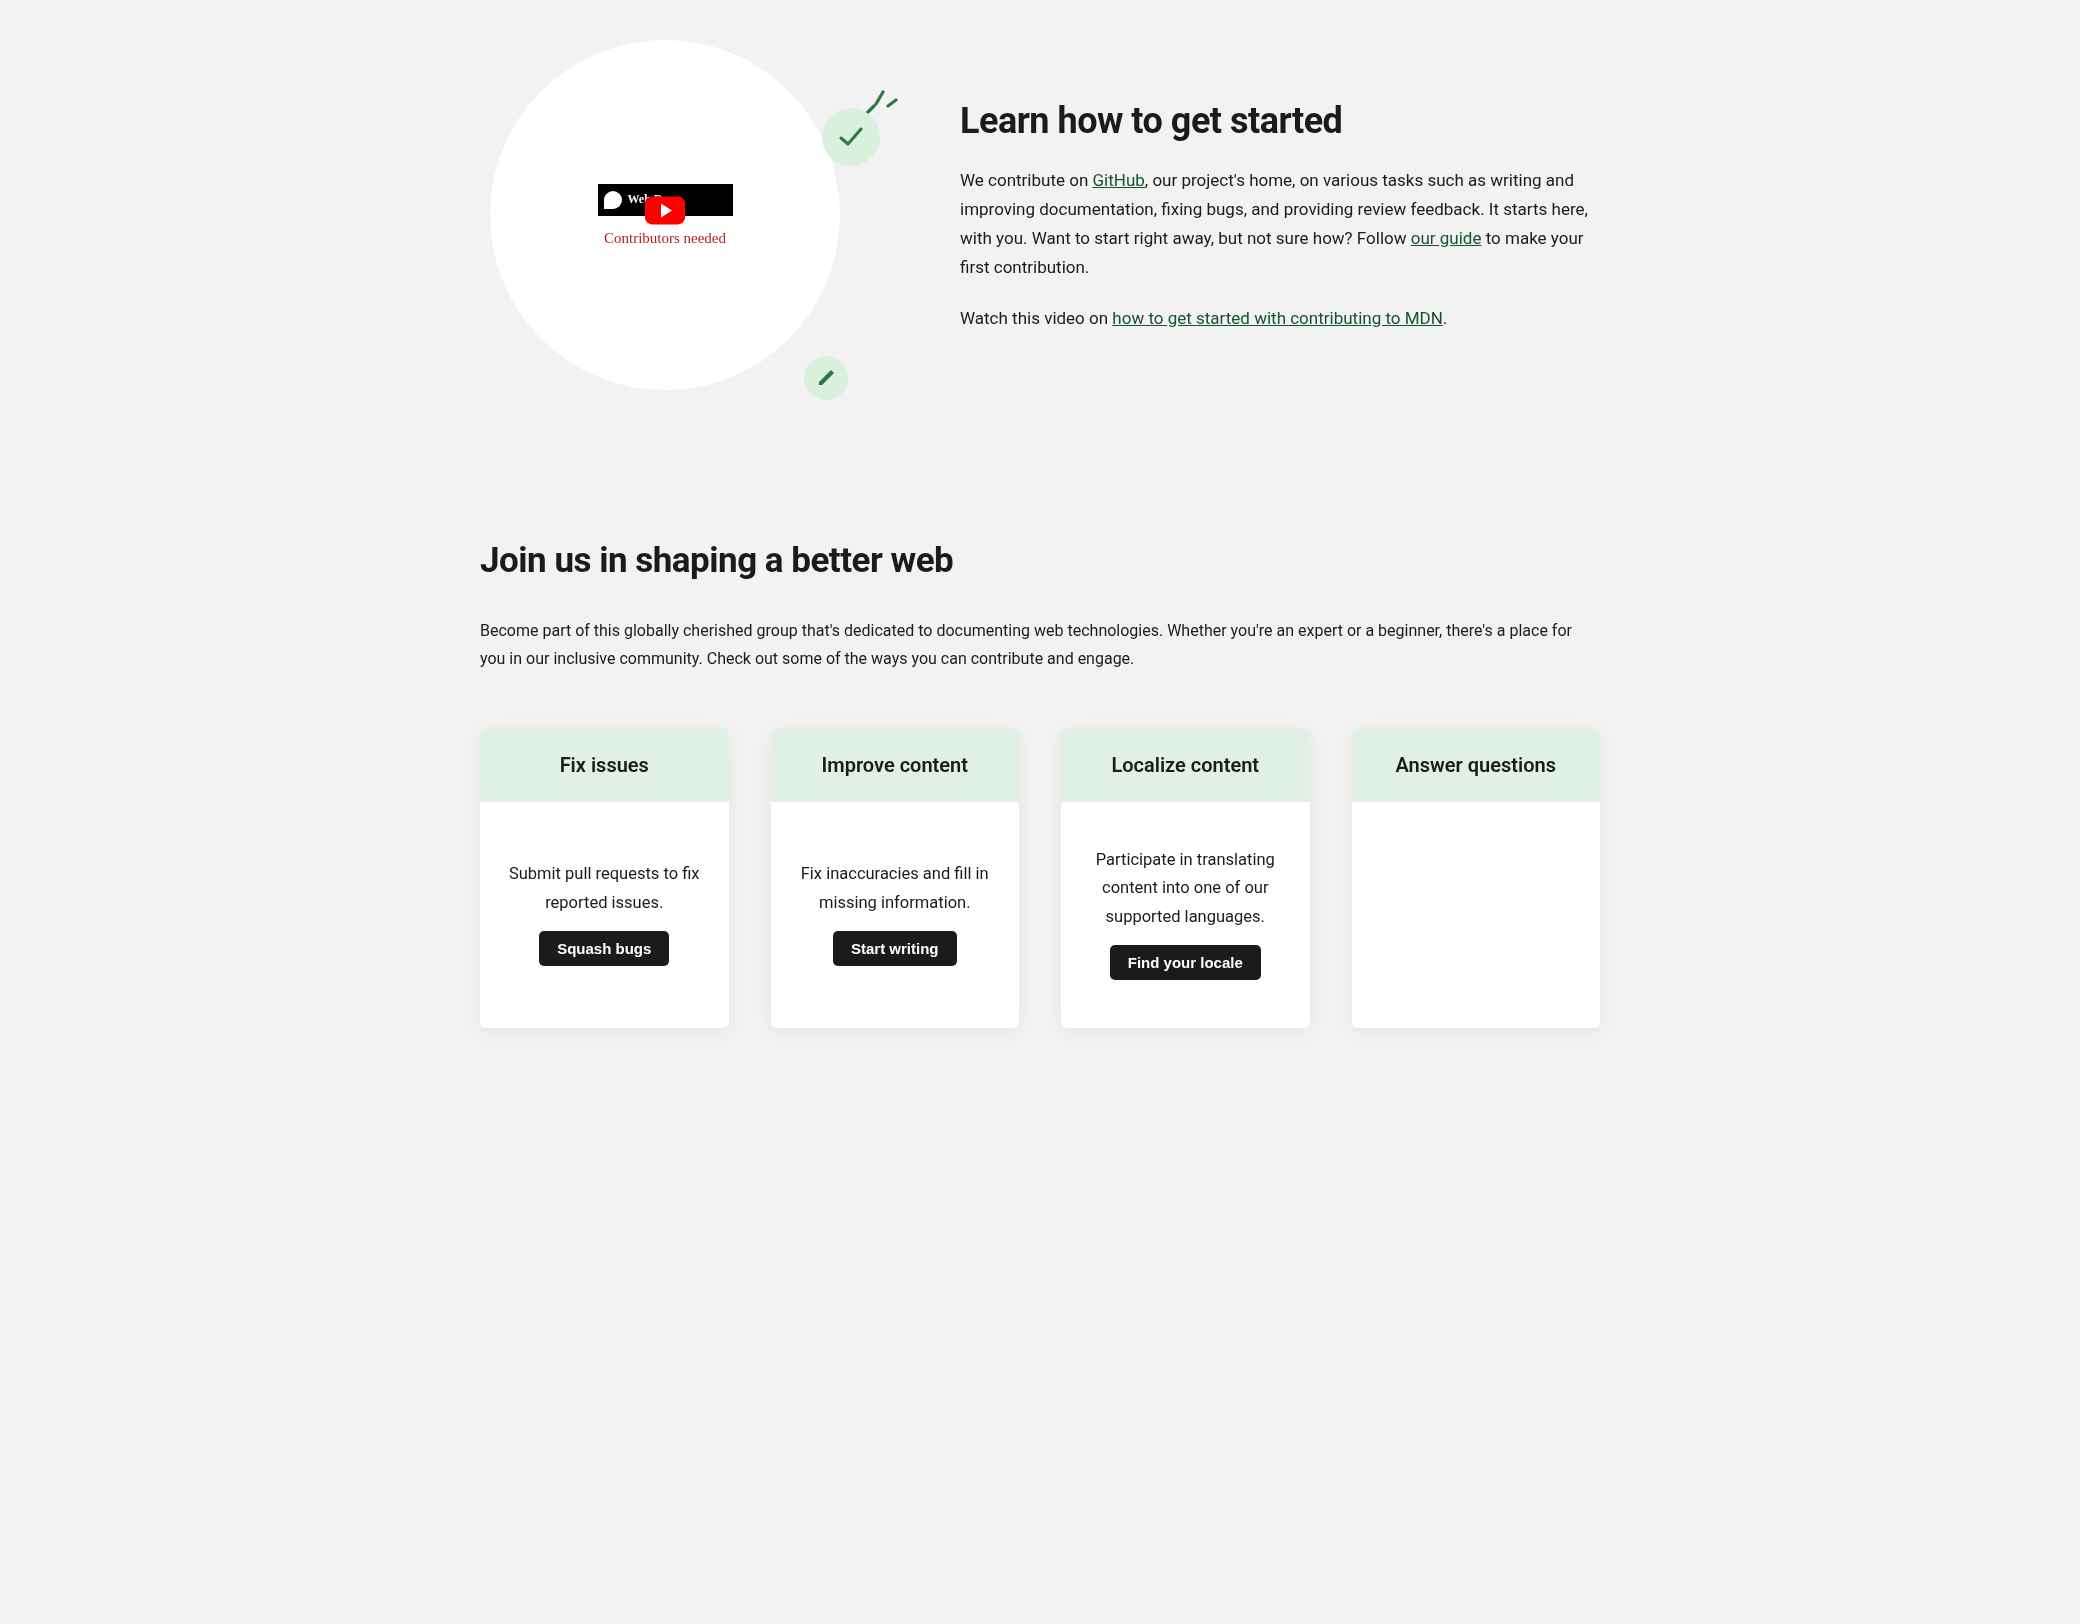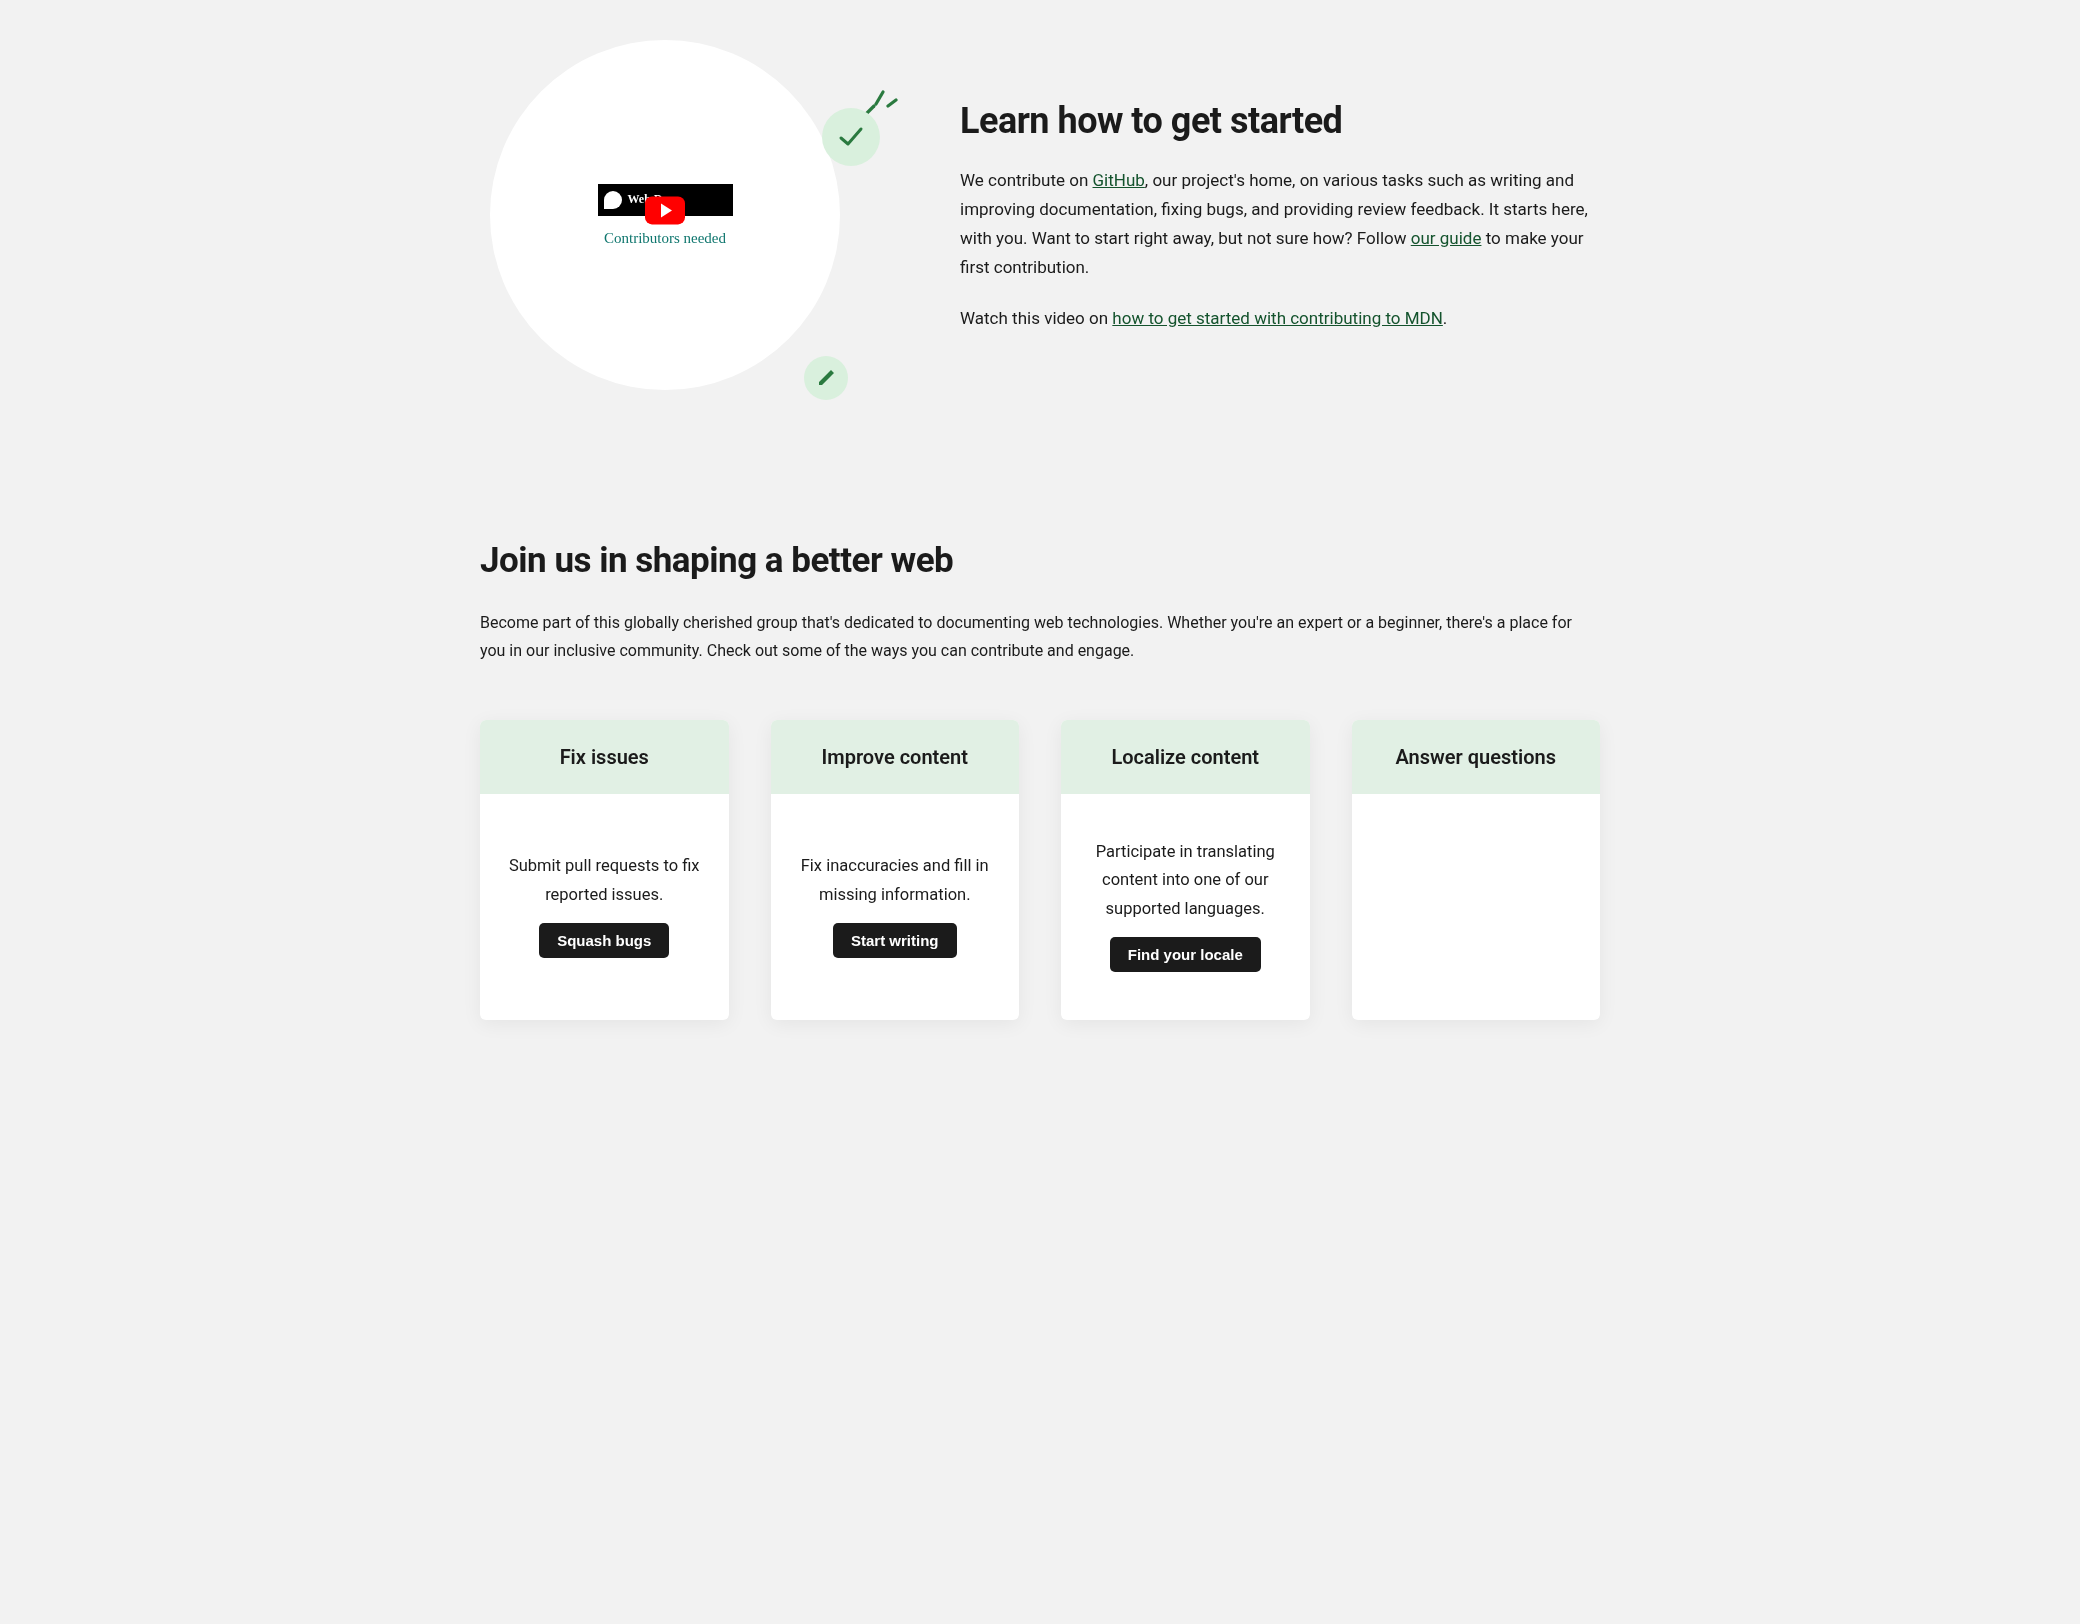--- a/index.html
+++ b/index.html
@@ -80,21 +80,21 @@
     content: "";
     border-left: 11px solid #fff;
     border-top: 7px solid transparent;
     border-bottom: 7px solid transparent;
     margin-left: 2px;
   }
   .contributors-text {
     font-family: Georgia, serif;
     font-size: 15px;
     margin-top: 14px;
-    color: #0f766e;
+    color: #b91c1c;
   }
   .badge {
     position: absolute;
     border-radius: 50%;
     background: #d9f0dd;
     display: flex;
     align-items: center;
     justify-content: center;
   }
   .badge.check {
@@ -130,21 +130,21 @@
     color: #1b1b1b;
     margin-bottom: 22px;
   }
   a.link {
     color: #14532d;
     text-decoration: underline;
   }
   .section-heading {
     font-size: 35px;
     font-weight: 700;
-    margin-bottom: 28px;
+    margin-bottom: 36px;
     letter-spacing: -0.5px;
   }
   .section-intro {
     font-size: 16px;
     line-height: 1.75;
     margin-bottom: 55px;
     color: #1b1b1b;
   }
   .cards {
     display: grid;

